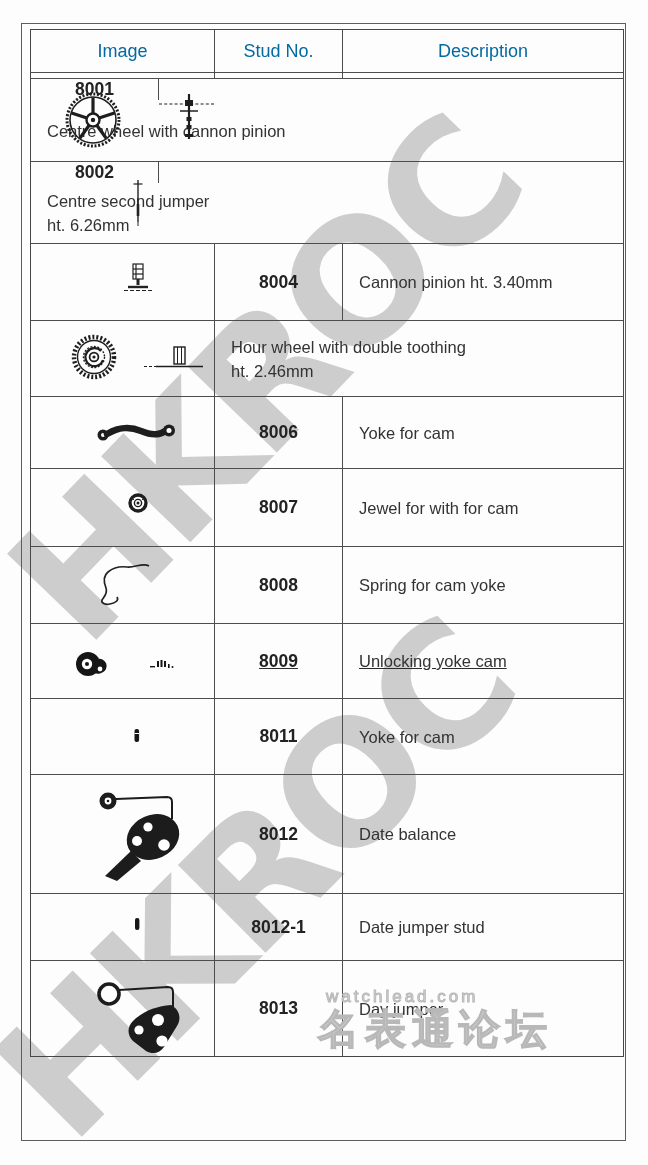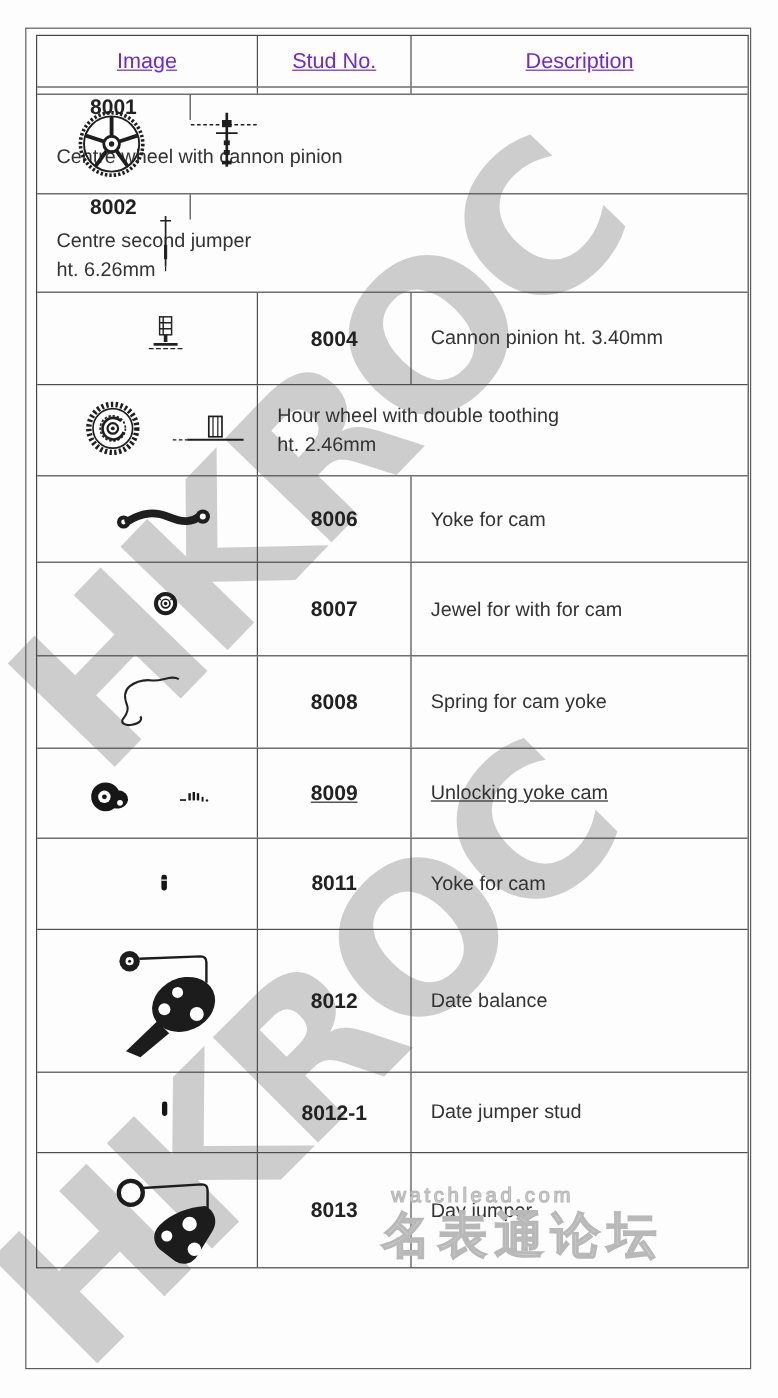--- a/index.html
+++ b/index.html
@@ -39,21 +39,21 @@
   }
   .trow{display:flex;border-bottom:1px solid #4d4d4d;}
   .trow:last-child{border-bottom:none;}
   .c-img{width:183px;border-right:1px solid #4d4d4d;position:relative;}
   .c-no{width:127px;border-right:1px solid #4d4d4d;
         display:flex;align-items:center;justify-content:center;
         font-weight:bold;font-size:17.5px;color:#222;}
   .c-desc{flex:1;display:flex;flex-direction:column;justify-content:center;
           padding-left:16px;font-size:16.5px;line-height:24px;color:#333;}
   .hdr .hcell{display:flex;align-items:center;justify-content:center;
-          font-size:18px;color:#6d28d9;text-decoration:underline;}
+          font-size:18px;color:#0369a1;}
   .divider-row{height:5px;}
   svg.part{position:absolute;left:0;top:0;display:block;}
 </style>
 </head>
 <body>
 
 <div class="wm-hkroc upper">HKROC</div>
 <div class="wm-hkroc lower">HKROC</div>
 <div class="wm-site-cn">名表通论坛</div>
 <div class="wm-site-en">watchlead.com</div>

